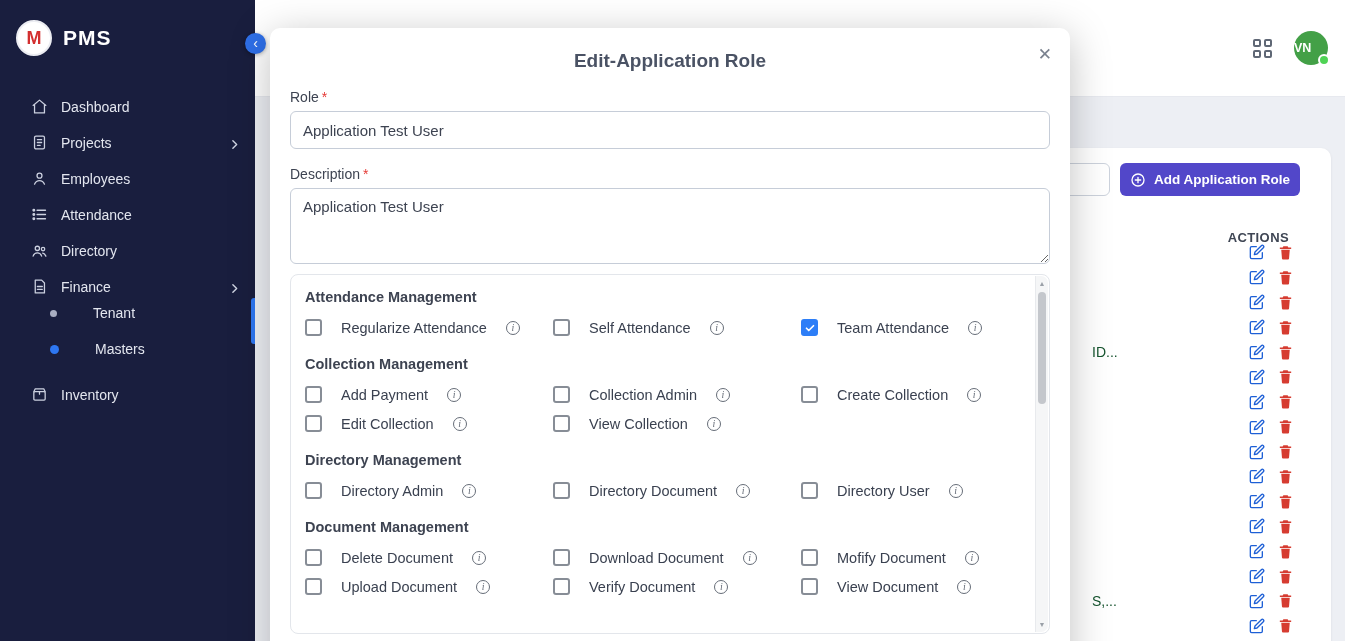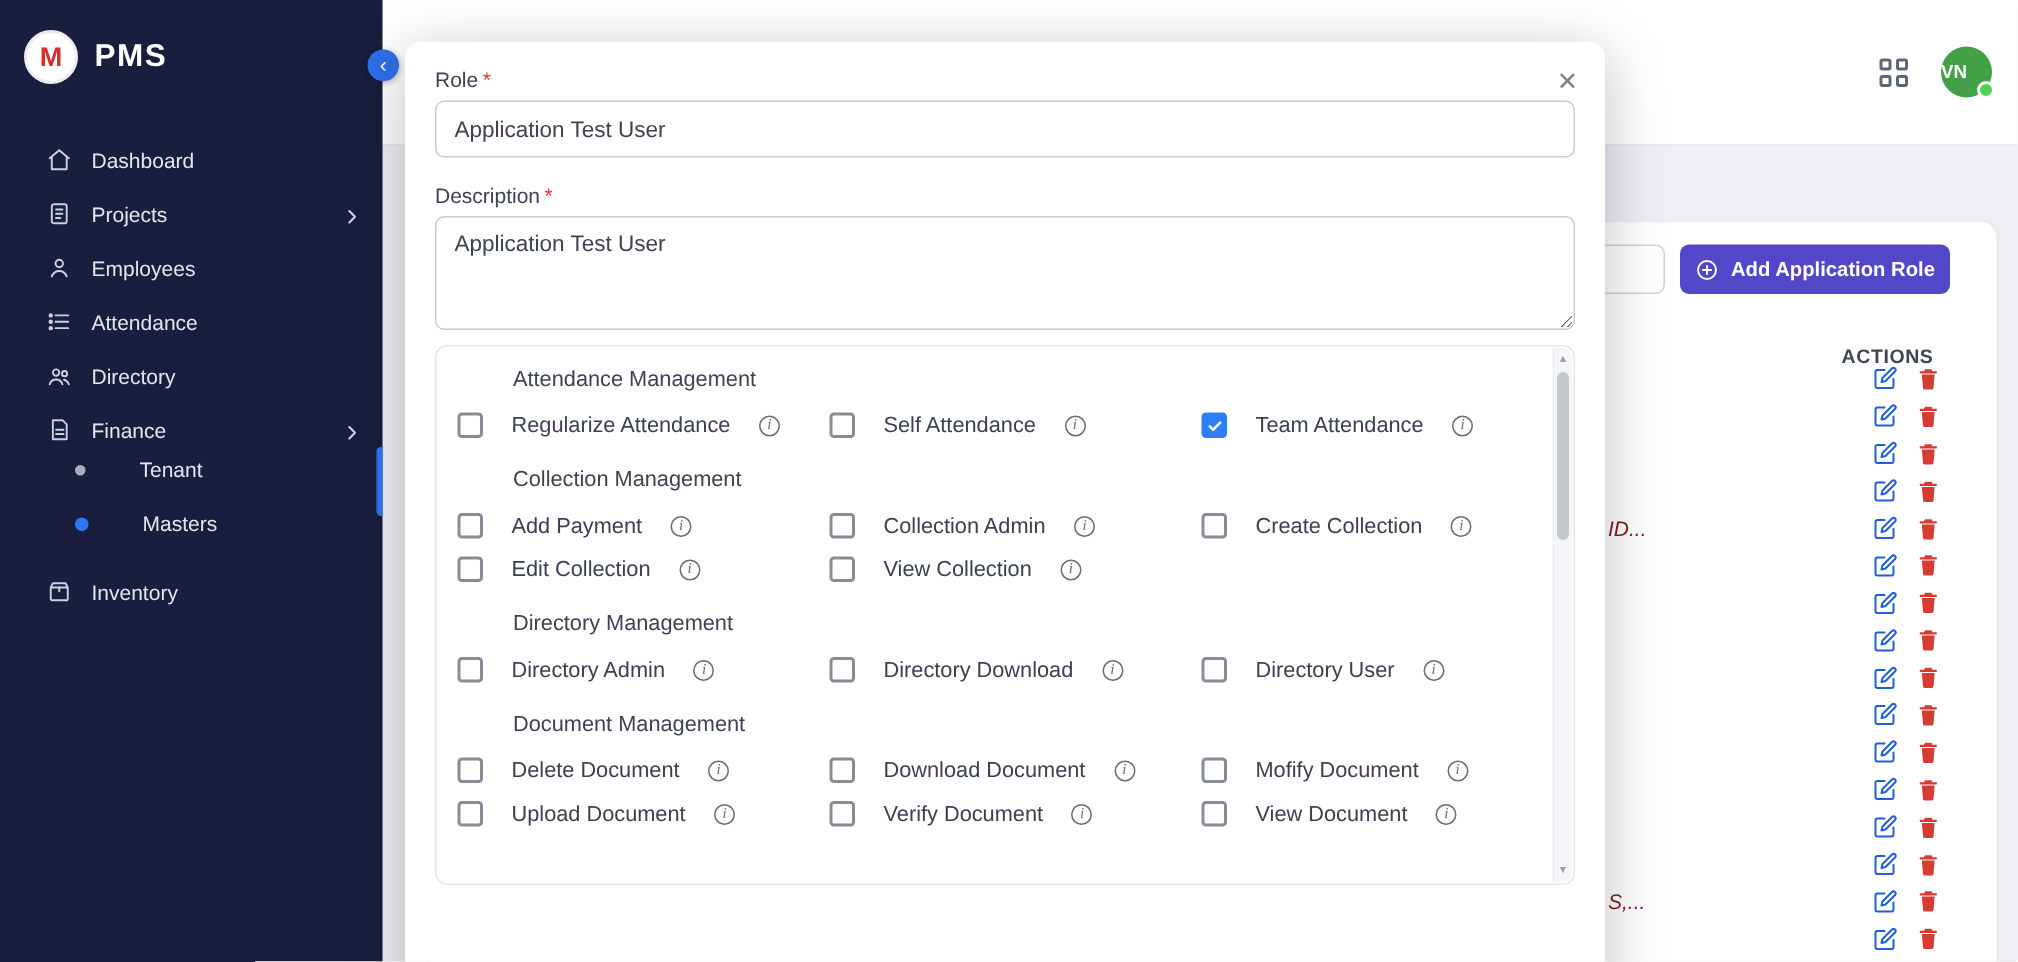--- a/index.html
+++ b/index.html
@@ -69,21 +69,21 @@
   .add-role-btn { position:absolute; left:1120px; top:163px; width:180px; height:33px;
     background: var(--button-purple, #5247c9); border:none; border-radius:6px; color:#fff;
     font-family:"Liberation Sans",sans-serif; font-size:13.5px; font-weight:600;
     display:flex; align-items:center; justify-content:center; gap:8px; cursor:pointer; z-index:2; }
   .add-role-btn .plus-ic { display:flex; }
   .add-role-btn svg { width:16px; height:16px; }
   .actions-header { position:absolute; right:56px; top:230px; font-size:13px; font-weight:700;
     color:#3f4654; letter-spacing:.4px; z-index:2; }
   .rows { position:absolute; left:1072px; right:51px; top:240px; display:flex; flex-direction:column; z-index:2; }
   .action-row { height:24.9px; display:flex; align-items:center; justify-content:flex-end; gap:12px; position:relative; }
-  .row-text { position:absolute; left:0; font-size:14px; color:#7f1d1d;font-style:italic; }
+  .row-text { position:absolute; left:20px; font-size:14px; color:#14532d; }
   .icon-btn { display:flex; cursor:pointer; }
   .icon-btn svg { width:16px; height:16px; }
   .icon-btn.edit { color: var(--edit-blue, #1d5fd6); }
   .icon-btn.del { color: var(--delete-red, #d63c31); }
   .icon-btn.del svg { width:17px; height:17px; }
 
   
   .modal { position:absolute; left:270px; top:28px; width:800px; height:700px; background:#fff;
     border-radius:10px; box-shadow:0 8px 40px rgba(0,0,0,.25); z-index:10; padding:0 20px; }
   .modal-close { position:absolute; top:16px; right:18px; font-size:17px; color:#7a828f; cursor:pointer; }
@@ -91,21 +91,21 @@
   .field-label { font-size:14px; color:#3d4351; margin-top:17px; margin-bottom:6px; }
   .field-label .req { color:#e53935; margin-left:3px; }
   .text-input { width:100%; height:38px; border:1px solid #c6cdd8; border-radius:6px;
     padding:0 12px; font-family:"Liberation Sans",sans-serif; font-size:15px; color:#3d4351; }
   .text-area { width:100%; height:76px; border:1px solid #c6cdd8; border-radius:6px;
     padding:9px 12px; font-family:"Liberation Sans",sans-serif; font-size:15px; color:#3d4351; resize:vertical; display:block; }
   .chars-left { text-align:right; font-size:13px; color:#4a5160; margin-top:3px; }
   .perm-panel { margin-top:10px; border:1px solid #e3e6eb; border-radius:8px; height:360px;
     position:relative; padding:14px 30px 0 14px; overflow:hidden; }
   .perm-group { margin-bottom:20px; }
-  .perm-title { font-size:14.5px; font-weight:400; color:#3d4351; margin-bottom:14px;margin-left:37px; }
+  .perm-title { font-size:14.5px; font-weight:700; color:#3d4351; margin-bottom:14px; }
   .perm-grid { display:grid; grid-template-columns:248px 248px 1fr; row-gap:12px; }
   .perm-opt { display:flex; align-items:center; gap:19px; font-size:14.5px; color:#3a4150; cursor:pointer; }
   .cb { width:17px; height:17px; border:2px solid #878d96; border-radius:3px; background:#fff;
     display:inline-flex; align-items:center; justify-content:center; flex:none; }
   .cb.checked { background: var(--checkbox-blue, #2d7ef7); border-color: var(--checkbox-blue, #2d7ef7); }
   .cb svg { width:12px; height:12px; }
   .info { width:14px; height:14px; border:1px solid #666d78; border-radius:50%; flex:none;
     font-size:10px; color:#666d78; display:inline-flex; align-items:center; justify-content:center;
     line-height:1; font-family:"Liberation Serif", serif; font-style:italic; }
   .sb { position:absolute; top:1px; right:1px; bottom:1px; width:13px; background:#f5f6f7;
@@ -479,20 +479,21 @@
         <svg viewBox="0 0 24 24" fill="currentColor">
           <path d="M9 3h6l1 2h4v2H4V5h4l1-2z"></path>
           <path d="M6 8h12l-1 12.5A1.5 1.5 0 0 1 15.5 22h-7A1.5 1.5 0 0 1 7 20.5L6 8z"></path>
         </svg>
       </span>
     </div>
   </div>
 
 <div class="modal">
   <div class="modal-close">✕</div>
+  <div class="modal-title">Edit-Application Role</div>
 
   <div class="field-label">
     <span>Role</span><span class="req">*</span>
   </div>
   <input class="text-input" value="Application Test User" style="">
 
   <div class="field-label">
     <span>Description</span><span class="req">*</span>
   </div>
   <textarea class="text-area" style="">Application Test User</textarea>
@@ -556,21 +557,21 @@
         <div class="perm-group">
           <div class="perm-title">Directory Management</div>
           <div class="perm-grid">
             <div class="perm-opt">
               <span class="cb"></span>
               <span>Directory Admin</span>
               <span class="info">i</span>
             </div>
             <div class="perm-opt">
               <span class="cb"></span>
-              <span>Directory Download</span>
+              <span>Directory Document</span>
               <span class="info">i</span>
             </div>
             <div class="perm-opt">
               <span class="cb"></span>
               <span>Directory User</span>
               <span class="info">i</span>
             </div>
           </div>
         </div>
         <div class="perm-group">

